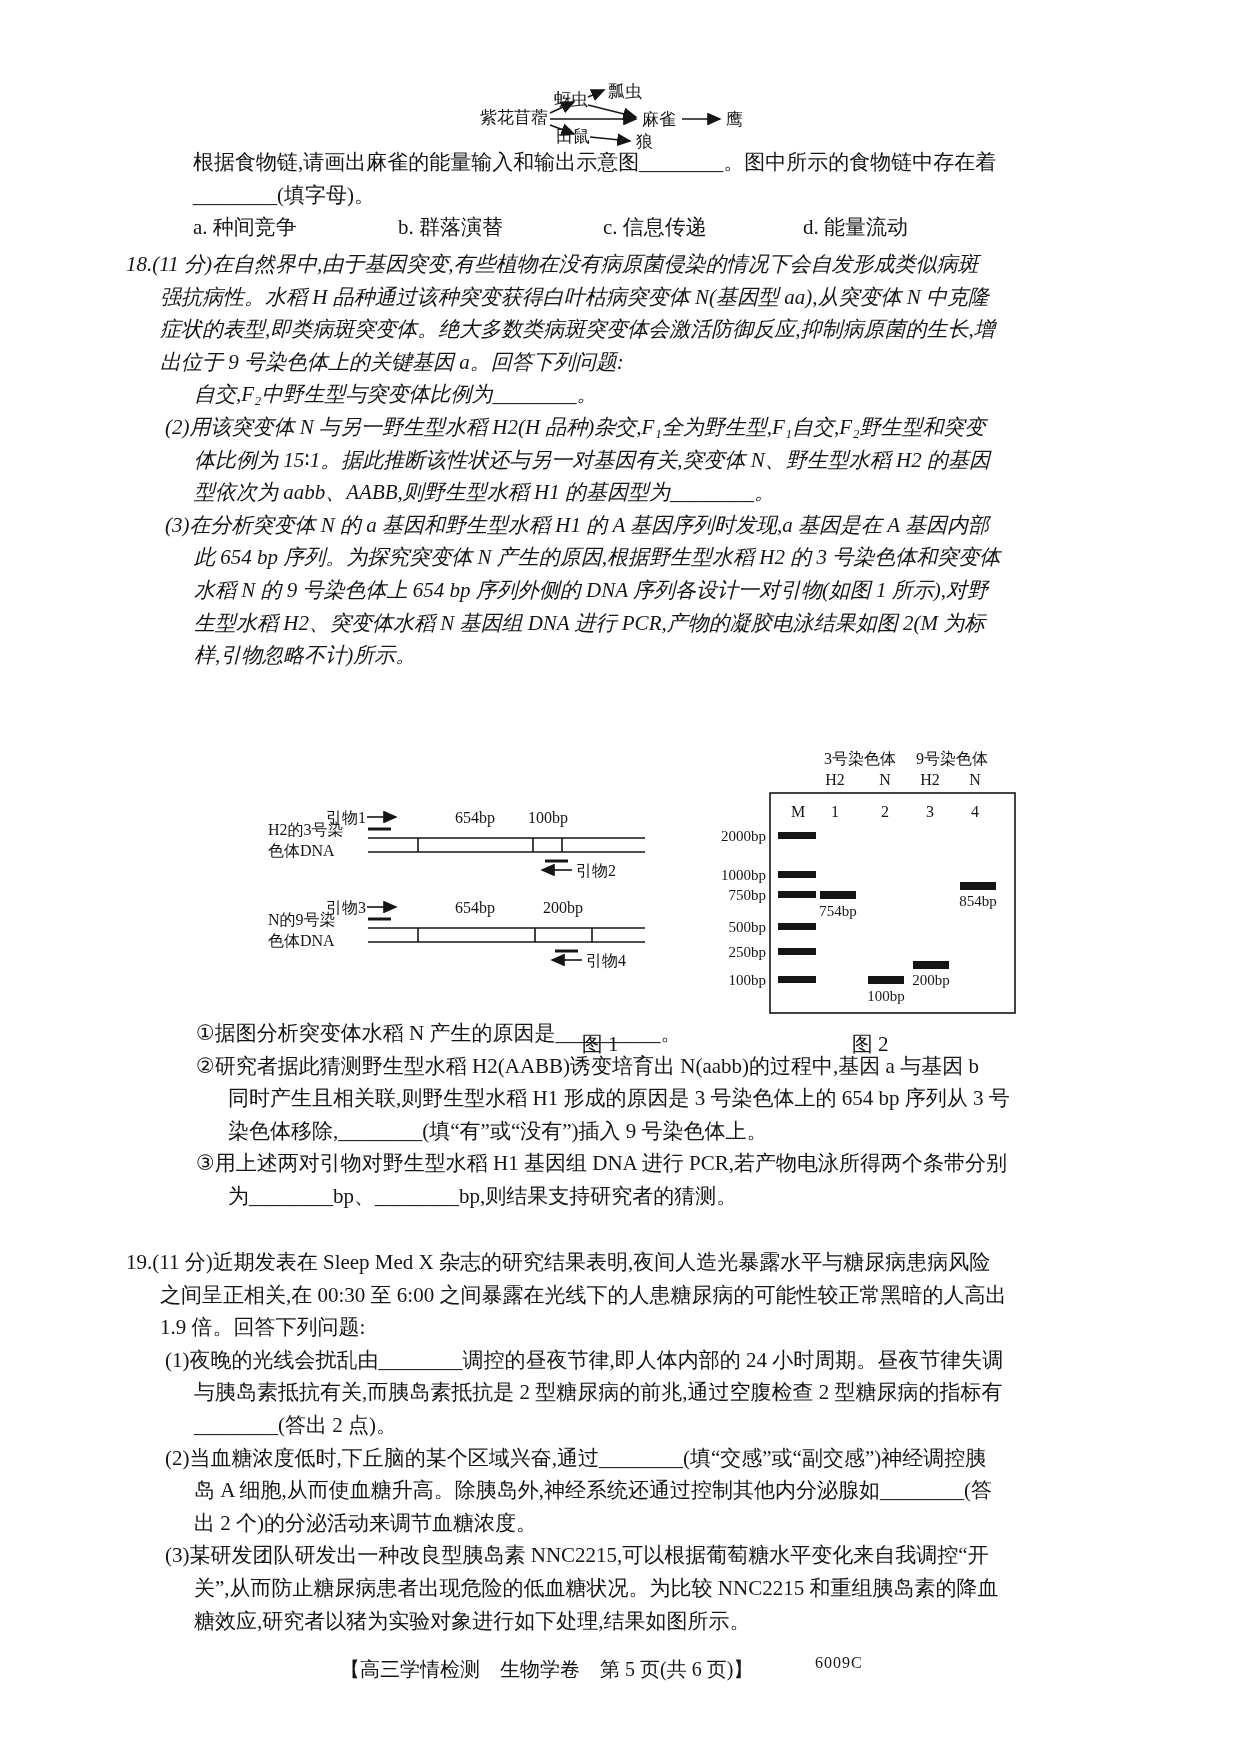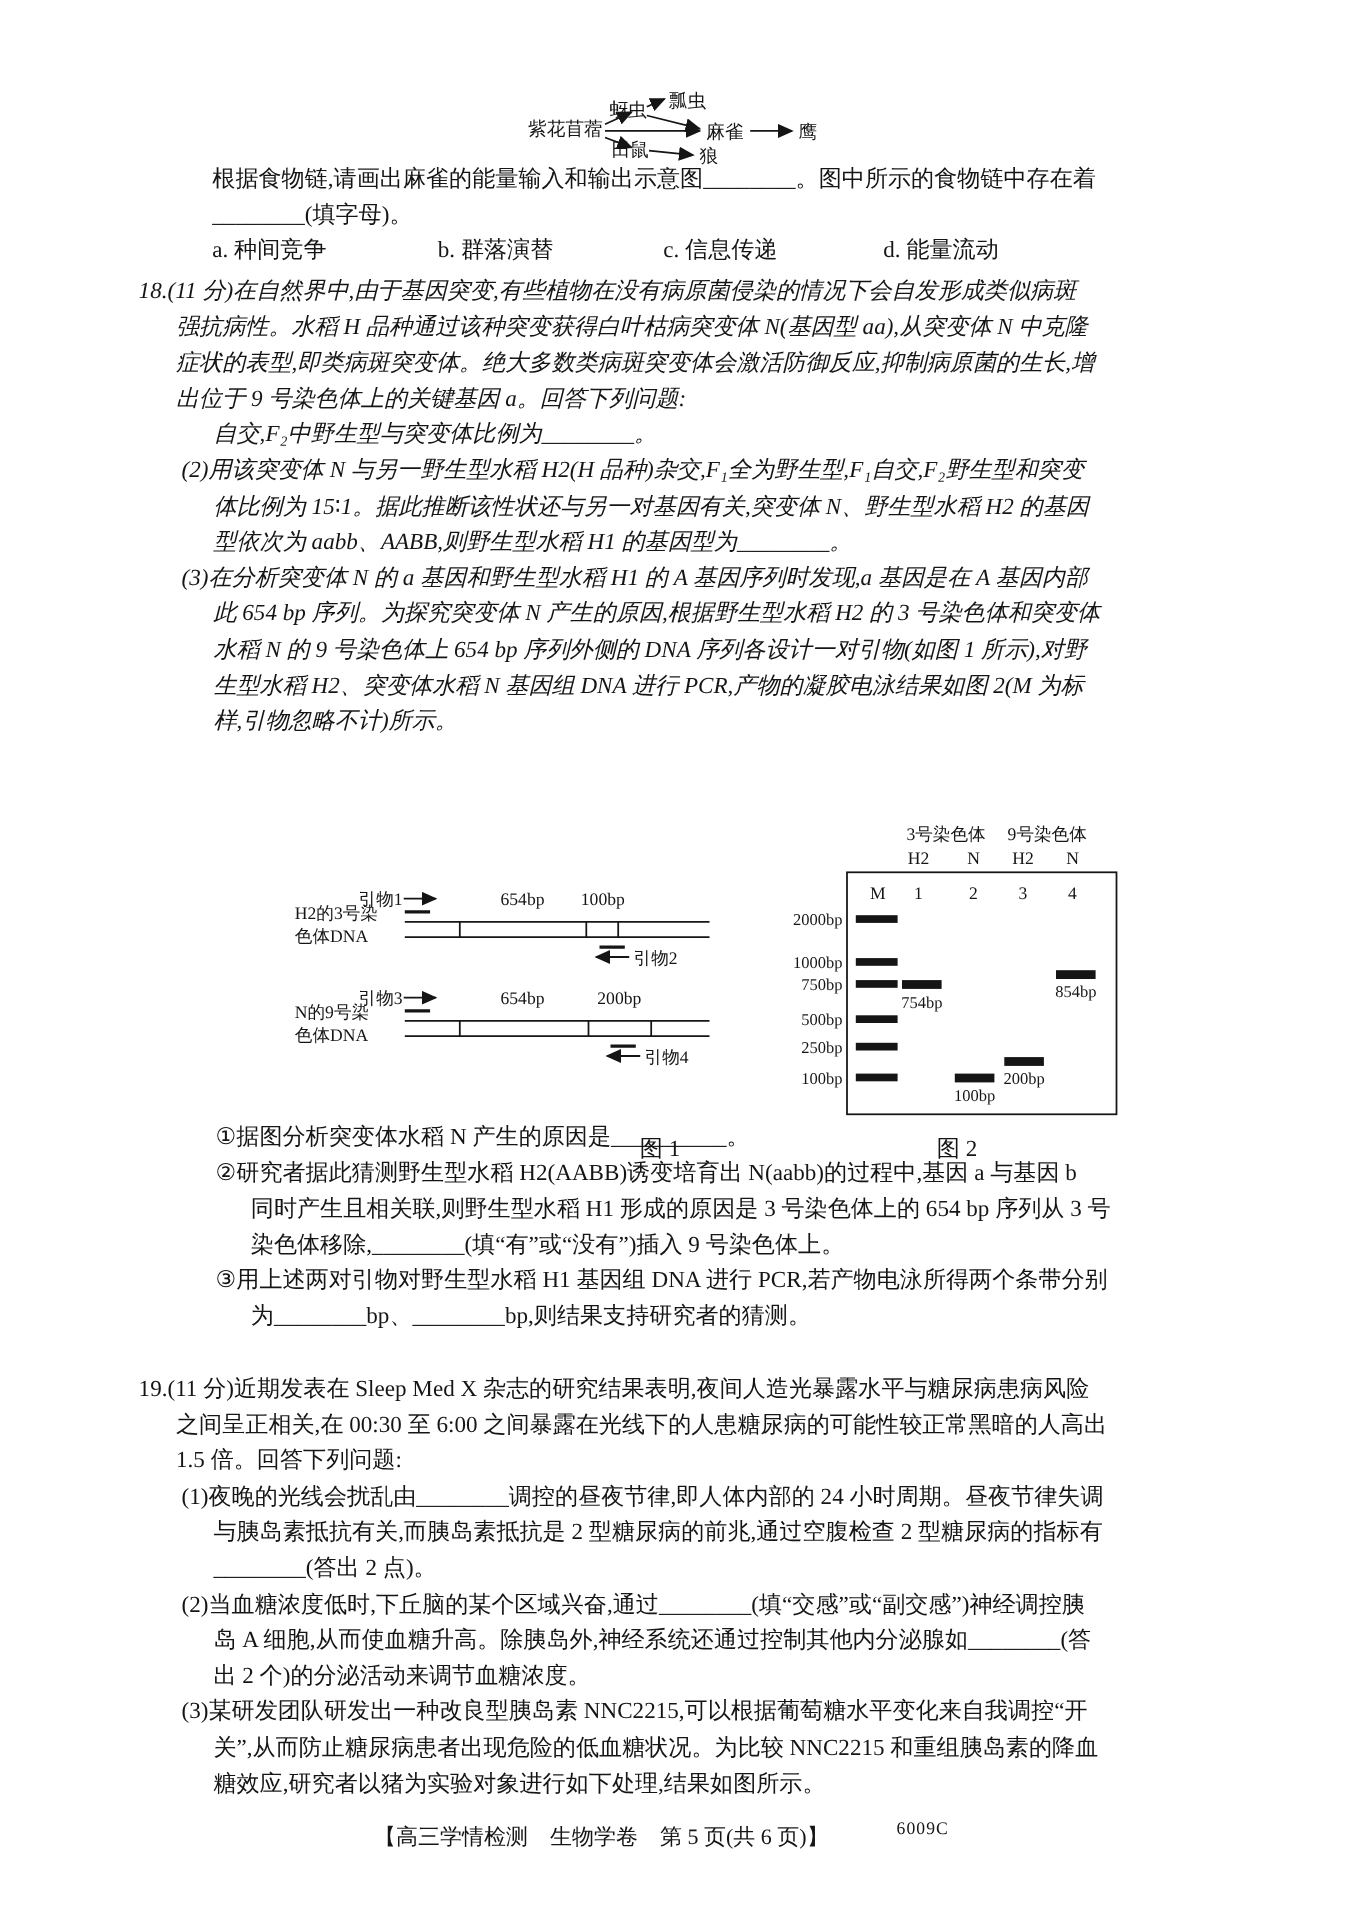--- a/index.html
+++ b/index.html
@@ -168,21 +168,21 @@
     <div class="ln ind4">②研究者据此猜测野生型水稻 H2(AABB)诱变培育出 N(aabb)的过程中,基因 a 与基因 b</div>
     <div class="ln ind5">同时产生且相关联,则野生型水稻 H1 形成的原因是 3 号染色体上的 654 bp 序列从 3 号</div>
     <div class="ln ind5">染色体移除,________(填“有”或“没有”)插入 9 号染色体上。</div>
     <div class="ln ind4">③用上述两对引物对野生型水稻 H1 基因组 DNA 进行 PCR,若产物电泳所得两个条带分别</div>
     <div class="ln ind5">为________bp、________bp,则结果支持研究者的猜测。</div>
   </div>
 
   <div class="block" style="top:1246px;">
     <div class="ln ind0">19.(11 分)近期发表在 Sleep Med X 杂志的研究结果表明,夜间人造光暴露水平与糖尿病患病风险</div>
     <div class="ln ind1">之间呈正相关,在 00:30 至 6:00 之间暴露在光线下的人患糖尿病的可能性较正常黑暗的人高出</div>
-    <div class="ln ind1">1.5 倍。回答下列问题:</div>
+    <div class="ln ind1">1.9 倍。回答下列问题:</div>
     <div class="ln ind2">(1)夜晚的光线会扰乱由________调控的昼夜节律,即人体内部的 24 小时周期。昼夜节律失调</div>
     <div class="ln ind3">与胰岛素抵抗有关,而胰岛素抵抗是 2 型糖尿病的前兆,通过空腹检查 2 型糖尿病的指标有</div>
     <div class="ln ind3">________(答出 2 点)。</div>
     <div class="ln ind2">(2)当血糖浓度低时,下丘脑的某个区域兴奋,通过________(填“交感”或“副交感”)神经调控胰</div>
     <div class="ln ind3">岛 A 细胞,从而使血糖升高。除胰岛外,神经系统还通过控制其他内分泌腺如________(答</div>
     <div class="ln ind3">出 2 个)的分泌活动来调节血糖浓度。</div>
     <div class="ln ind2">(3)某研发团队研发出一种改良型胰岛素 NNC2215,可以根据葡萄糖水平变化来自我调控“开</div>
     <div class="ln ind3">关”,从而防止糖尿病患者出现危险的低血糖状况。为比较 NNC2215 和重组胰岛素的降血</div>
     <div class="ln ind3">糖效应,研究者以猪为实验对象进行如下处理,结果如图所示。</div>
   </div>

